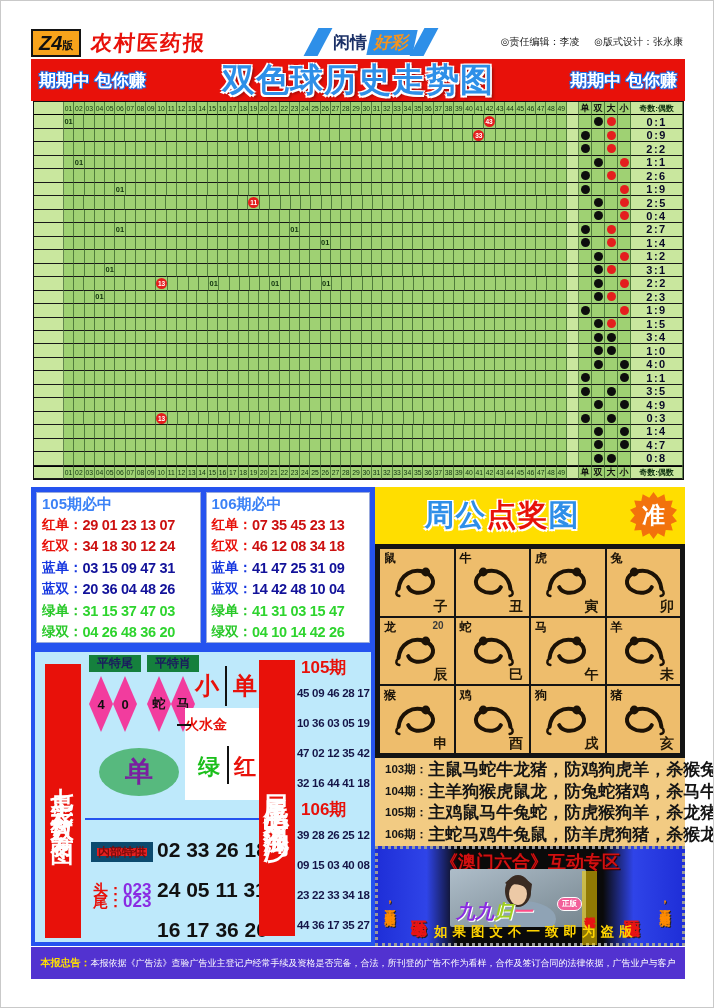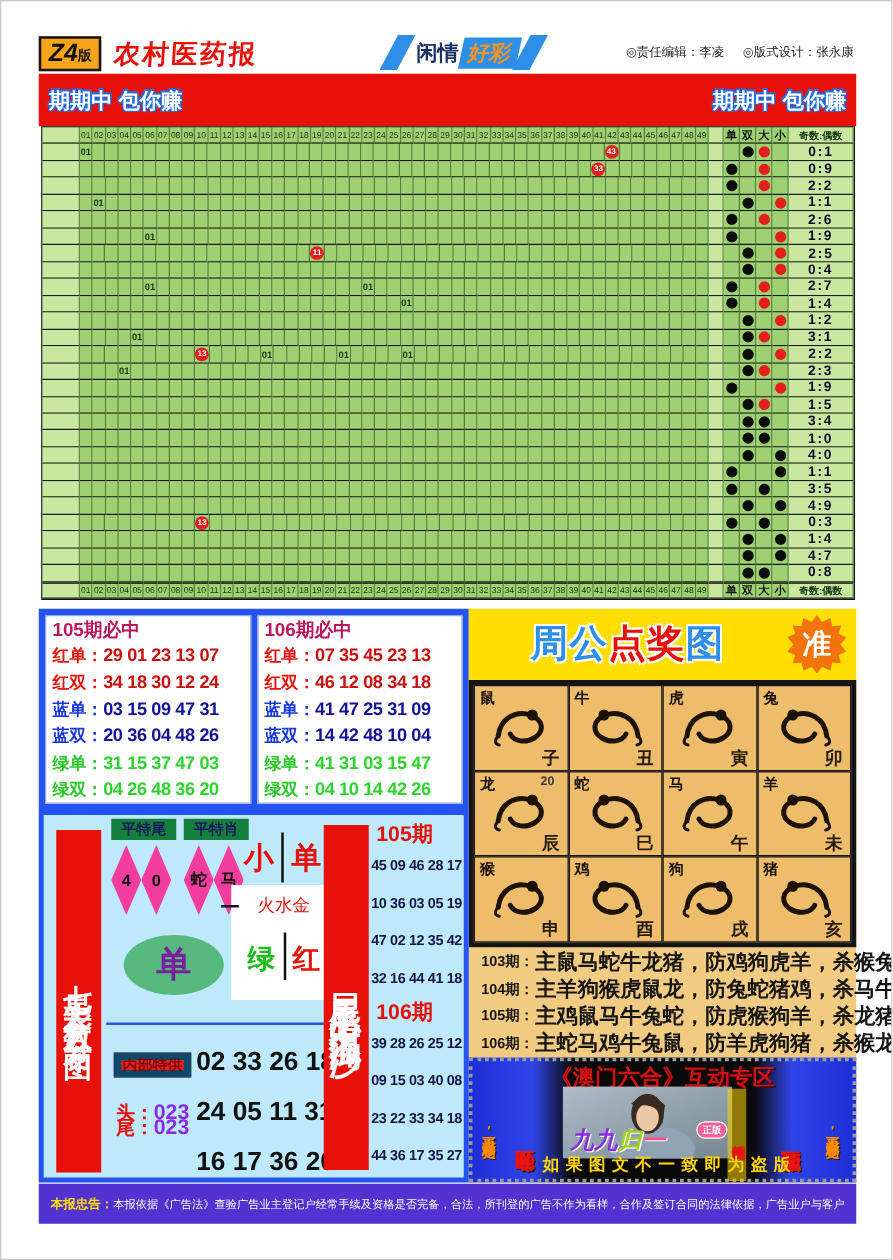--- a/index.html
+++ b/index.html
@@ -48,21 +48,21 @@
   .redmark{width:11px;height:11px;border-radius:50%;background:#E41E1E;color:#fff;font-size:6.5px;
            font-weight:bold;display:flex;align-items:center;justify-content:center;flex:none;}
   .dot{width:9px;height:9px;border-radius:50%;flex:none;}
   .dot.black{background:#0d0d0d;}
   .dot.red{background:#E41E1E;}
 
   
   .mid-left{position:absolute;left:30px;top:486px;width:344px;height:161px;background:#2553EF;
             display:flex;gap:5px;padding:5px;}
   .pred-box{flex:1 1 0;background:#fff;border:1px solid #9ad;padding:2px 5px;}
-  .pred-title{font-size:15px;font-weight:bold;color:#be185d;height:19px;}
+  .pred-title{font-size:15px;font-weight:bold;color:#3b82f6;height:19px;}
   .pred-row{display:flex;align-items:center;height:21.5px;white-space:nowrap;}
   .pred-label{font-size:13.5px;font-weight:bold;flex:none;}
   .pred-nums{font-size:14.5px;font-weight:bold;letter-spacing:-0.3px;}
   .p-red .pred-label{color:#E8110A;}   .p-red .pred-nums{color:#CC1111;}
   .p-blue .pred-label{color:#1536E0;}  .p-blue .pred-nums{color:#12129A;}
   .p-green .pred-label{color:#27C827;} .p-green .pred-nums{color:#2ED42E;}
 
   
   .right-panel{position:absolute;left:374px;top:486px;width:310px;height:359px;}
   .zg-titlebar{position:relative;height:57px;background:#FFDE00;display:flex;align-items:center;justify-content:center;padding-right:56px;}
@@ -94,21 +94,21 @@
   .bl-tag{position:absolute;top:3px;width:52px;height:17px;background:#15803d;color:#1a1a5e;
           font-size:12px;font-weight:bold;display:flex;align-items:center;justify-content:center;}
   .bl-tag1{left:54px;} .bl-tag2{left:112px;}
   .diamond{position:absolute;top:24px;width:24px;height:56px;background:#F23C9E;
            clip-path:polygon(50% 0,100% 50%,50% 100%,0 50%);display:flex;align-items:center;justify-content:center;
            font-size:13px;font-weight:bold;color:#101010;}
   .bl-xiao{position:absolute;left:160px;top:18px;font-size:24px;font-weight:bold;color:#E8110A;}
   .bl-dan{position:absolute;left:198px;top:18px;font-size:24px;font-weight:bold;color:#E8110A;}
   .bl-vline{position:absolute;left:190px;top:14px;width:0;height:40px;border-left:2px solid #111;}
   .bl-whitebox{position:absolute;left:150px;top:56px;width:84px;height:92px;background:#fff;}
-  .bl-elements{position:relative;margin-top:8px;text-align:center;font-size:14px;font-weight:normal;color:#E8110A;}
+  .bl-elements{position:relative;margin-top:8px;font-size:14px;font-weight:bold;color:#E8110A;}
   .bl-elements::before,.bl-elements::after{content:"";position:absolute;top:8px;width:14px;border-top:2px solid #111;}
   .bl-elements::before{left:-8px;} .bl-elements::after{right:-8px;}
   .bl-lvhong{position:relative;margin-top:18px;display:flex;justify-content:center;gap:14px;font-size:22px;font-weight:bold;}
   .bl-lv{color:#1BBF1B;} .bl-hong{color:#E8110A;}
   .bl-lvhong::after{content:"";position:absolute;left:50%;top:-6px;height:38px;border-left:2px solid #111;}
   .bl-ellipse{position:absolute;left:64px;top:96px;width:80px;height:48px;background:#57B97E;border-radius:50%;
               display:flex;align-items:center;justify-content:center;font-size:28px;font-weight:bold;color:#7A1FA0;}
   .bl-hr{position:absolute;left:50px;top:166px;width:190px;border-top:2px solid #2553EF;}
   .bl-neibu{position:absolute;left:56px;top:190px;width:62px;height:20px;background:#E82020;border:6px solid #0c4a6e;
             color:#7a0c0c;font-size:12px;font-weight:bold;display:flex;align-items:center;justify-content:center;}
@@ -167,20 +167,21 @@
       <span class="rib-slash"></span>
     </div>
     <div class="credits">
       <span>◎责任编辑：李凌</span>
       <span>◎版式设计：张永康</span>
     </div>
   </header>
 
   <div class="title-bar">
     <span class="slogan">期期中 包你赚</span>
+    <h1 class="main-title">双色球历史走势图</h1>
     <span class="slogan">期期中 包你赚</span>
   </div>
 
   <div class="trend-grid">
       <div class="g-row g-head">
         <div class="gc g-sp light"></div>
         <div class="gc num">01</div>
         <div class="gc num">02</div>
         <div class="gc num">03</div>
         <div class="gc num">04</div>

